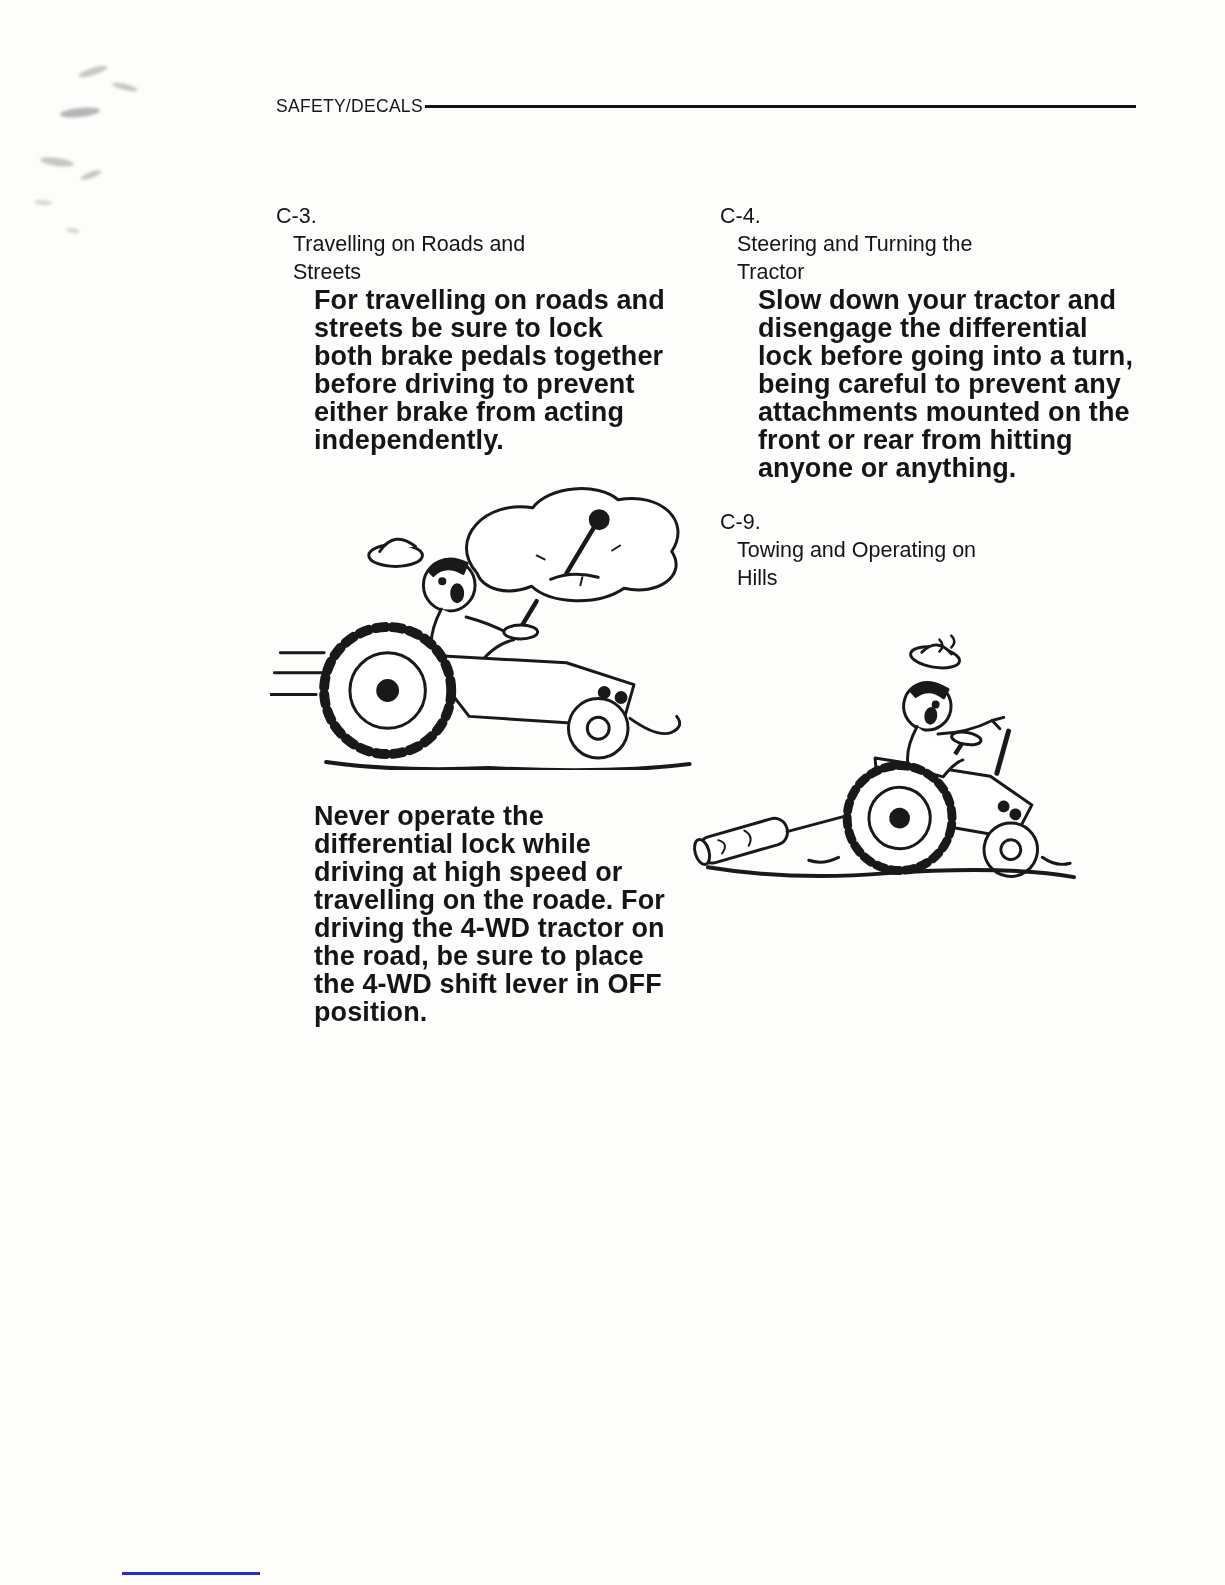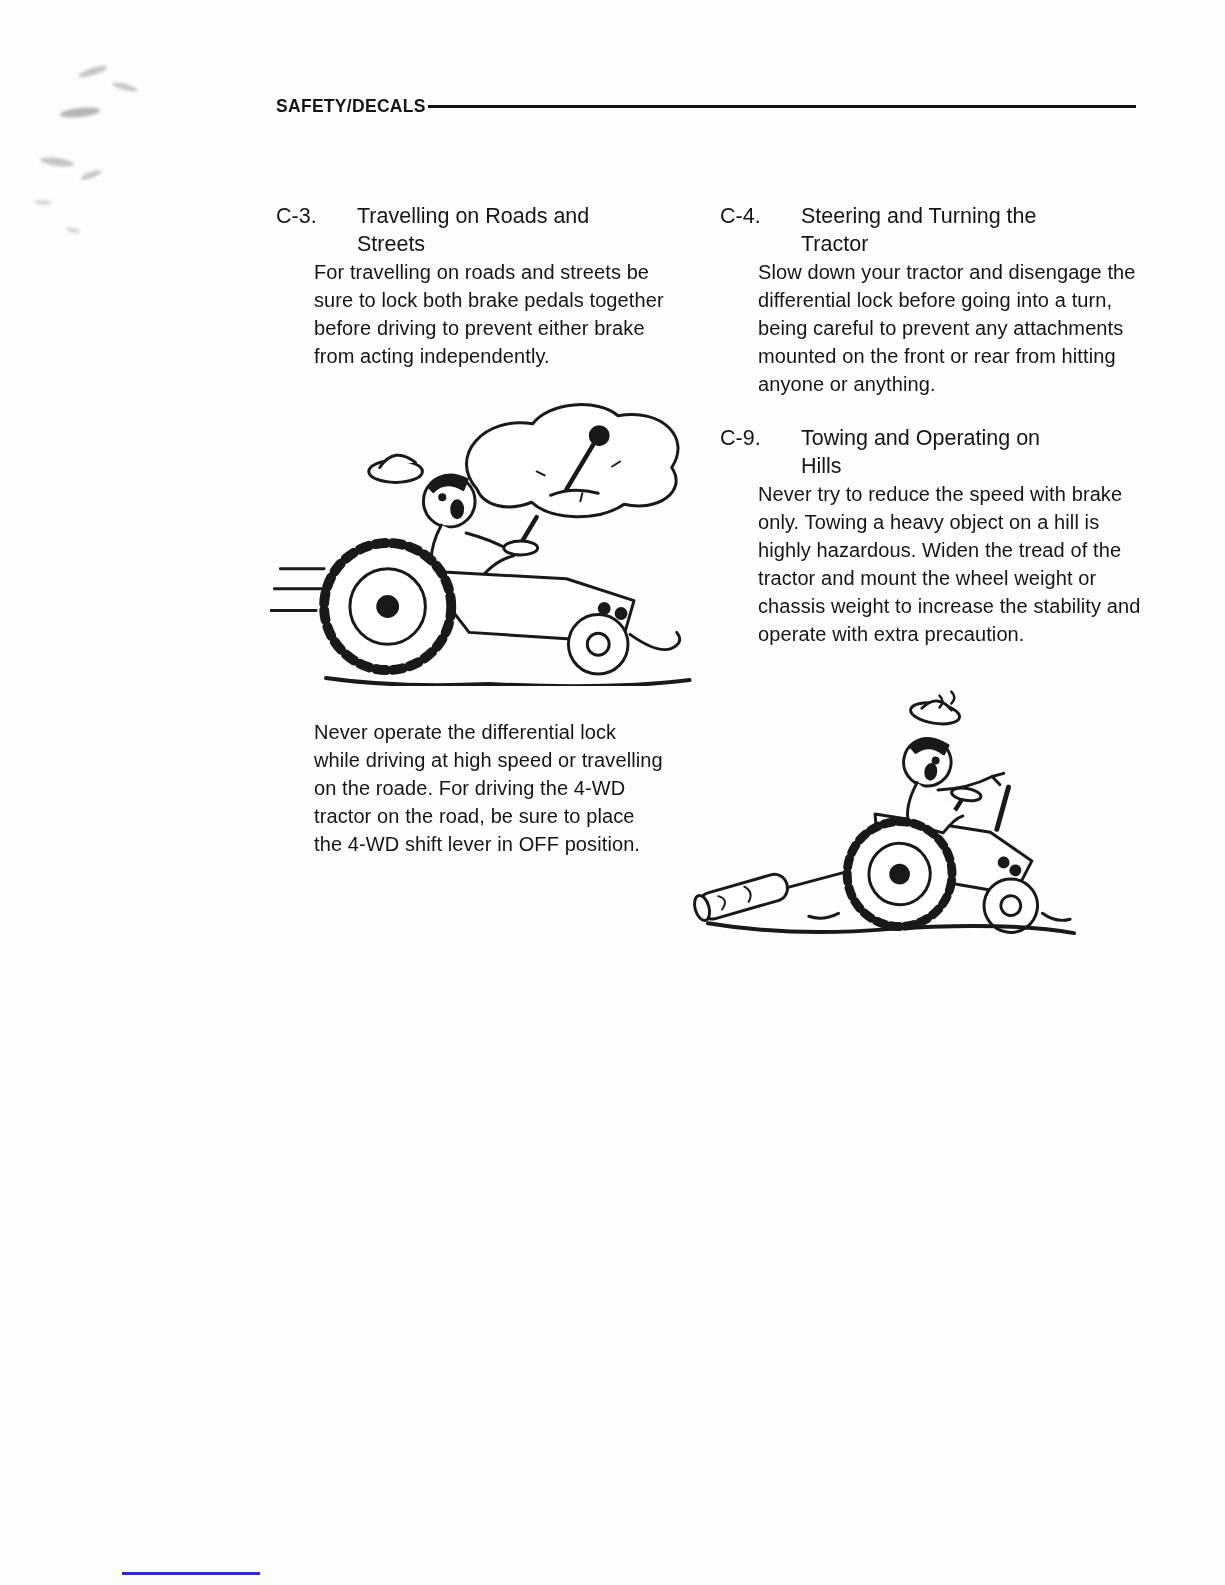--- a/index.html
+++ b/index.html
@@ -30,21 +30,21 @@
   .header-row {
     position: absolute;
     left: 276px;
     top: 96px;
     width: 860px;
     display: flex;
     align-items: baseline;
   }
   .header-title {
     font-size: 17.5px;
-    font-weight: 700;
+    font-weight: 400;
     letter-spacing: .3px;
     white-space: nowrap;
     text-align: center;
   }
   .header-rule {
     flex: 1;
     height: 0;
     border-bottom: 3px solid #121212;
     transform: translateY(-4px);
     margin-left: 2px;
@@ -55,29 +55,30 @@
     position: absolute;
     left: 276px;
     top: 202px;
     width: 880px;
     display: flex;
     align-items: flex-start;
   }
   .col-left  { width: 412px; margin-right: 32px; }
   .col-right { width: 436px; }
 
-  .section-heading { display: flex; font-size: 21.5px; line-height: 28px; }
+  .section-heading { display: flex; font-size: 21.5px; line-height: 28px; flex-direction: column; }
   .sec-label { width: 64px; flex-shrink: 0; }
   .sec-title { width: 274px; margin-left: 17px; }
 
   p.body {
     margin: 0 0 0 38px;
-    font-size: 20px;
+    font-size: 27px;
     line-height: 28px;
     letter-spacing: .1px;
+    font-weight: bold;
   }
   .col-left  p.body { width: 352px; }
   .col-right p.body { width: 384px; }
 
   .section-c5 { margin-top: 26px; }
   .para-gap { margin-top: 28px; }
 
   .figure { position: relative; }
   .figure-c3 { margin: 22px 0 32px -6px; width: 428px; }
   .figure-c5 { margin: 14px 0 0 -30px; width: 398px; }
@@ -188,21 +189,20 @@
           <span class="sec-title">Steering and Turning the Tractor</span>
         </div>
         <p class="body">Slow down your tractor and disengage the differential lock before going into a turn, being careful to prevent any attachments mounted on the front or rear from hitting anyone or anything.</p>
       </div>
 
       <div class="section section-c5">
         <div class="section-heading">
           <span class="sec-label">C-9.</span>
           <span class="sec-title">Towing and Operating on Hills</span>
         </div>
-        <p class="body para-gap">Never try to reduce the speed with brake only. Towing a heavy object on a hill is highly hazardous. Widen the tread of the tractor and mount the wheel weight or chassis weight to increase the stability and operate with extra precaution.</p>
 
         <div class="figure figure-c5" role="img" aria-label="Cartoon of operator towing a log on a hill with a tilting tractor">
           <svg viewBox="0 0 400 282" width="396" height="279">
             <g stroke="#191919" fill="none" stroke-width="3" stroke-linecap="round" stroke-linejoin="round">
 
               <g transform="rotate(-16 60 238)">
                 <rect x="8" y="222" width="92" height="27" rx="13" fill="#fff"></rect>
                 <ellipse cx="11" cy="235" rx="7" ry="13" fill="#fff"></ellipse>
                 <path d="M30 228 q10 6 0 14 M58 226 q8 8 0 16" stroke-width="2"></path>
               </g>

